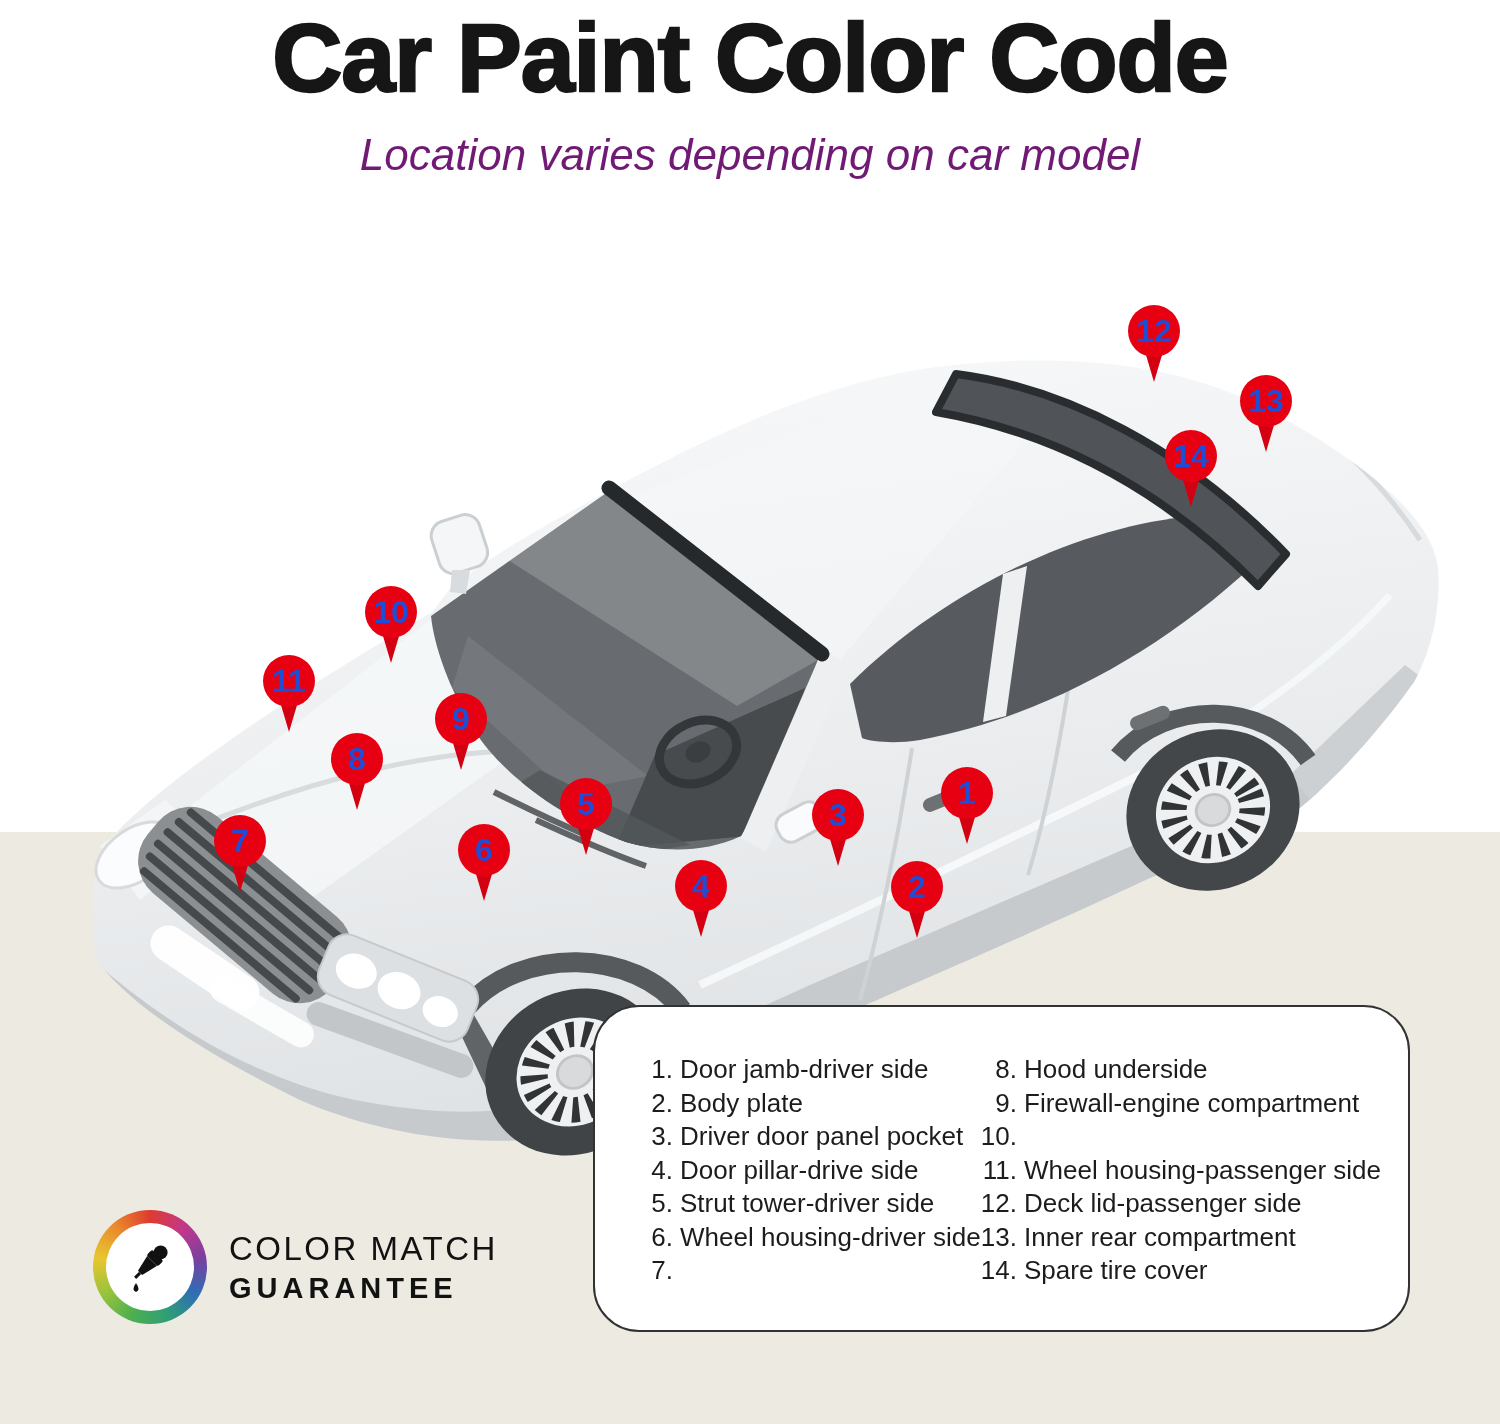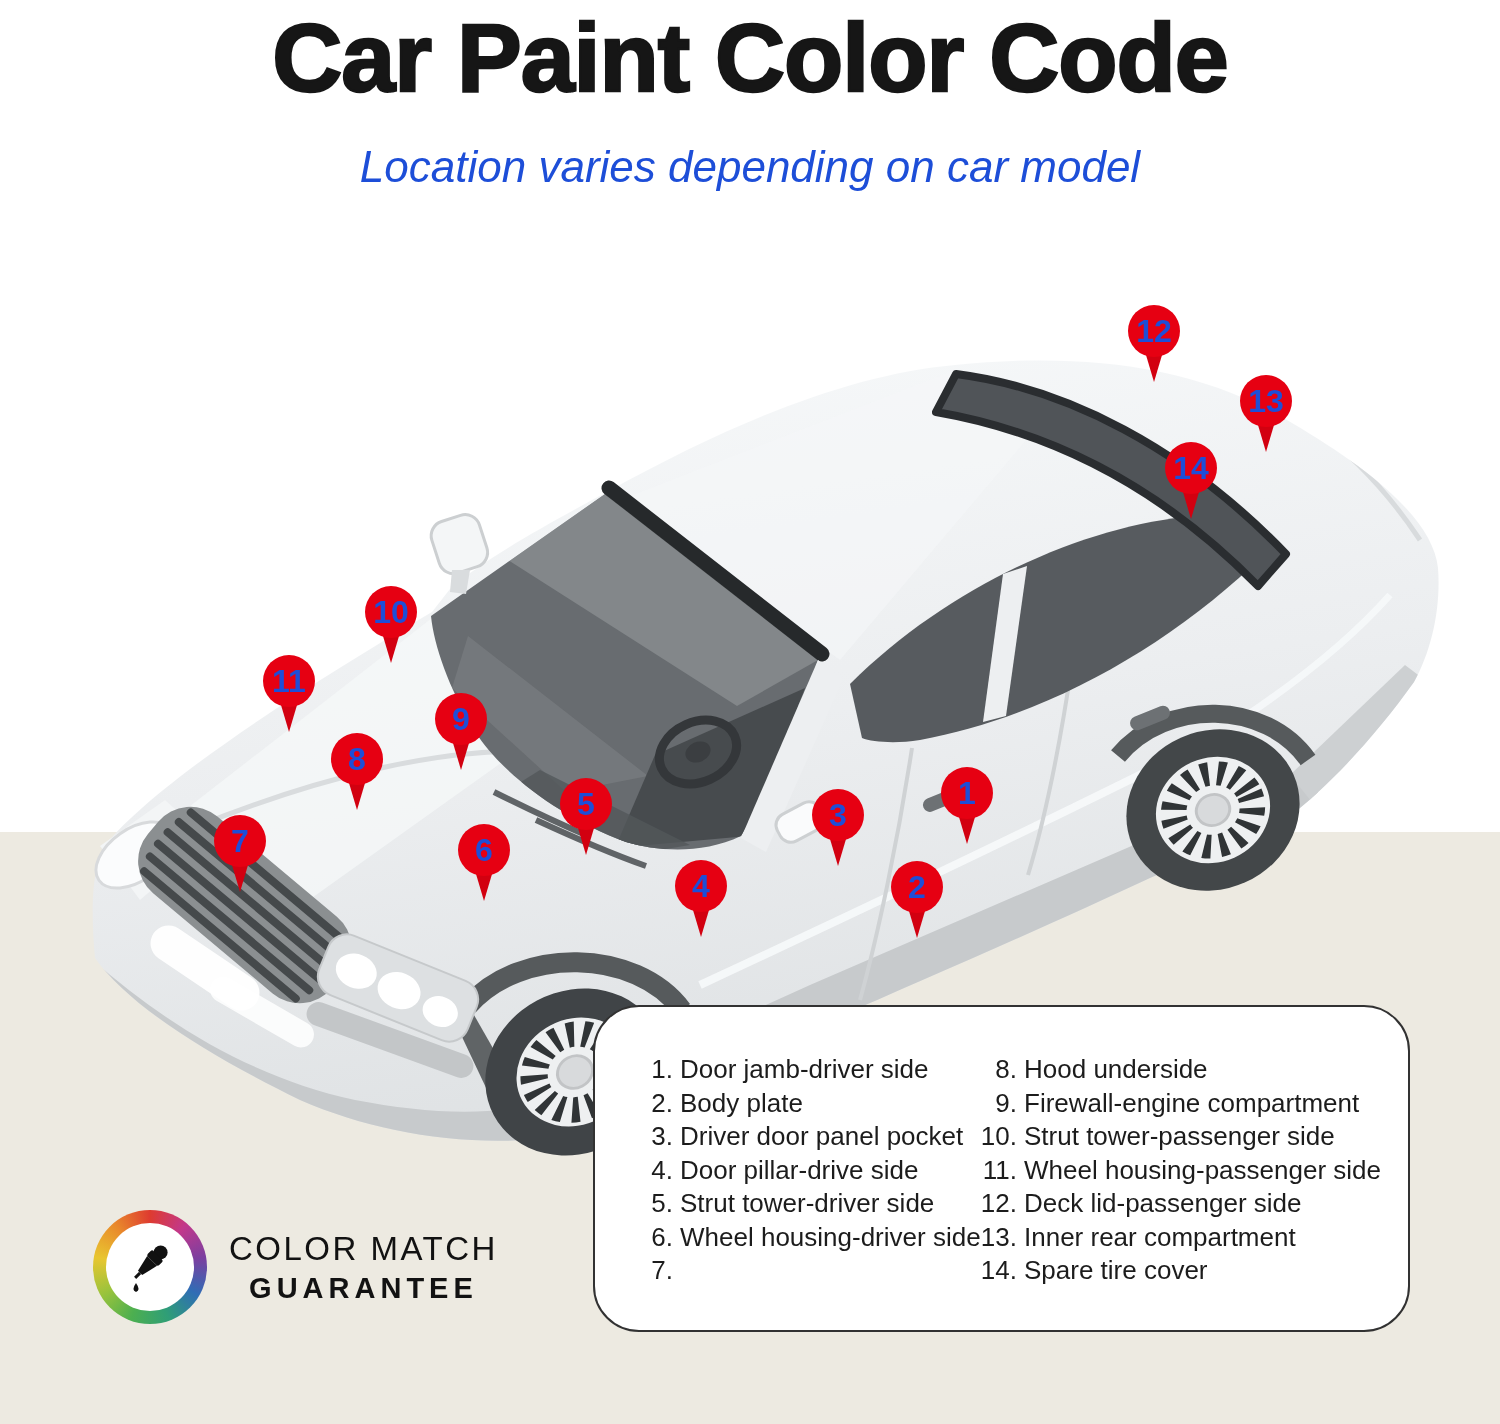--- a/index.html
+++ b/index.html
@@ -6,21 +6,21 @@
   body{width:1500px;height:1424px;position:relative;overflow:hidden;background:#ffffff;
        font-family:"Liberation Sans", sans-serif;}
   .page{position:absolute;inset:0;width:1500px;height:1424px;}
 
   .bg-bottom{position:absolute;left:0;top:832px;width:1500px;height:592px;background:#edeae1;z-index:0;}
 
   .header{position:absolute;left:0;top:6px;width:1500px;text-align:center;z-index:20;}
   .title{font-size:97px;line-height:104px;font-weight:700;color:#161616;letter-spacing:-1px;
          -webkit-text-stroke:2.5px #161616;}
   .title span{display:block;}
-  .subtitle{margin-top:32px;font-size:44px;font-style:italic;color:#1d4ed8;letter-spacing:0px;}
+  .subtitle{margin-top:20px;font-size:44px;font-style:italic;color:#701a75;letter-spacing:0px;}
 
   .car-svg{position:absolute;left:0;top:0;width:1500px;height:1424px;z-index:10;}
 
   .pin{position:absolute;width:58px;height:80px;z-index:30;}
   .pin svg{position:absolute;left:0;top:0;}
   .pin-num{position:absolute;left:0;top:0;width:58px;height:54px;display:flex;align-items:center;
            justify-content:center;color:#1d4ed8;font-size:32px;font-weight:700;}
 
   .legend-box{position:absolute;left:593px;top:1005px;width:817px;height:327px;background:#ffffff;
               border:2px solid #323232;border-radius:46px;z-index:40;box-sizing:border-box;
@@ -35,21 +35,21 @@
   .legend-label{margin-left:7px;}
 
   .badge{position:absolute;left:93px;top:1210px;z-index:40;display:flex;align-items:center;}
   .badge-ring{width:114px;height:114px;border-radius:50%;
       background:conic-gradient(from 0deg,#de3b30,#c2388b,#7b3fa0,#2f6db5,#2f9e77,#4caf50,#9ac33c,#e8c630,#e98a2b,#de3b30);
       display:flex;align-items:center;justify-content:center;}
   .badge-inner{width:88px;height:88px;border-radius:50%;background:#ffffff;display:flex;
       align-items:center;justify-content:center;}
   .badge-text{margin-left:22px;color:#121212;}
   .badge-line1{font-size:33px;letter-spacing:2.5px;font-weight:400;}
-  .badge-line2{font-size:29px;letter-spacing:5px;font-weight:700;margin-top:4px;text-align:center;}
+  .badge-line2{font-size:29px;letter-spacing:5px;font-weight:700;margin-top:4px;}
 </style>
 </head>
 <body>
 
 <div class="page">
 
   <div class="bg-bottom"></div>
 
   <div class="header">
     <div class="title">
@@ -263,21 +263,21 @@
         </svg>
         <span class="pin-num">12</span>
       </div>
       <div class="pin" style="left: 1237px; top: 374px;">
         <svg width="58" height="80" viewBox="0 0 58 80">
           <path d="M29 78 L19.5 46 L38.5 46 Z" fill="#d20010"></path>
           <circle cx="29" cy="27" r="26" fill="#e60012"></circle>
         </svg>
         <span class="pin-num">13</span>
       </div>
-      <div class="pin" style="left: 1162px; top: 441px;">
+      <div class="pin" style="left: 1162px; top: 429px;">
         <svg width="58" height="80" viewBox="0 0 58 80">
           <path d="M29 78 L19.5 46 L38.5 46 Z" fill="#d20010"></path>
           <circle cx="29" cy="27" r="26" fill="#e60012"></circle>
         </svg>
         <span class="pin-num">14</span>
       </div>
     </div>
 
   <div class="legend-box">
     <div class="legend-col c1">
@@ -313,21 +313,20 @@
         <div class="legend-row">
           <span class="legend-num">8.</span>
           <span class="legend-label">Hood underside</span>
         </div>
         <div class="legend-row">
           <span class="legend-num">9.</span>
           <span class="legend-label">Firewall-engine compartment</span>
         </div>
         <div class="legend-row">
           <span class="legend-num">10.</span>
-          <span class="legend-label">Strut tower-passenger side</span>
         </div>
         <div class="legend-row">
           <span class="legend-num">11.</span>
           <span class="legend-label">Wheel housing-passenger side</span>
         </div>
         <div class="legend-row">
           <span class="legend-num">12.</span>
           <span class="legend-label">Deck lid-passenger side</span>
         </div>
         <div class="legend-row">

